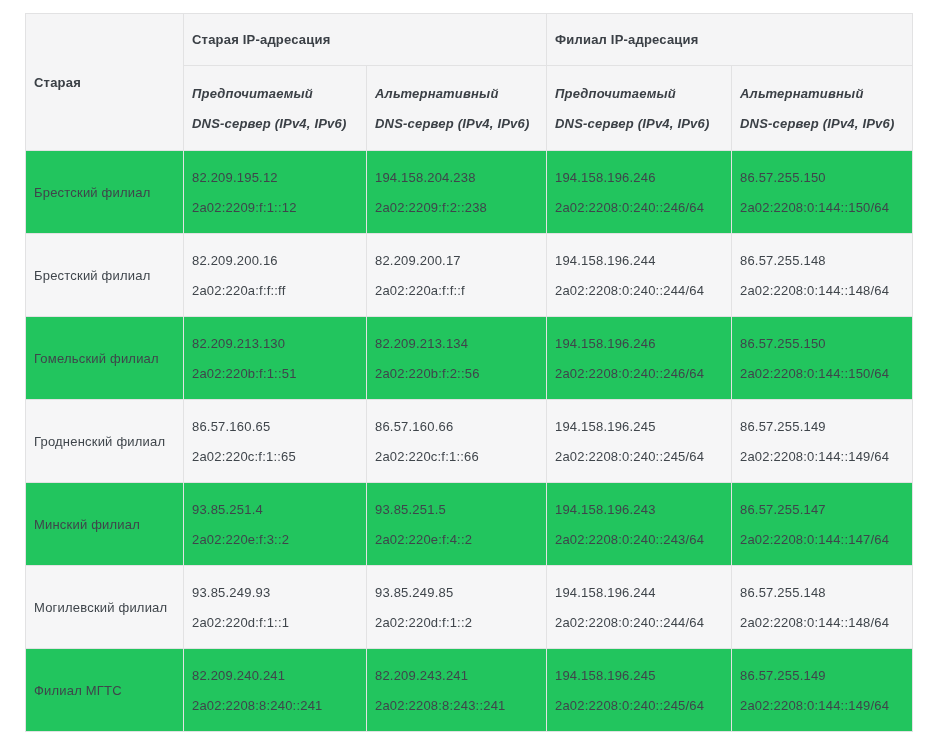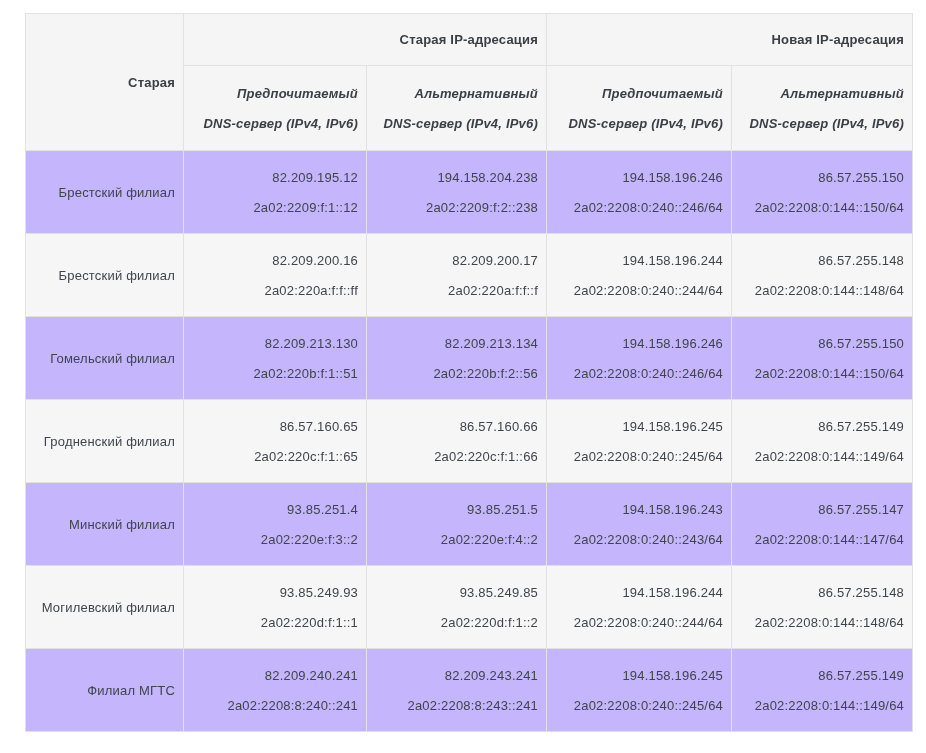--- a/index.html
+++ b/index.html
@@ -17,21 +17,21 @@
     padding: 13px 0 0 25px;
   }
   table.dns-table {
     border-collapse: collapse;
     table-layout: fixed;
     width: 887px;
   }
   table.dns-table th,
   table.dns-table td {
     border: 1px solid #e2e2e3;
-    text-align: right;
+    text-align: left;
     vertical-align: middle;
     padding: 6px 8px;
     box-sizing: border-box;
     font-size: 13px;
     letter-spacing: 0.2px;
   }
   
   thead th {
     background: #f5f5f6;
     font-weight: 700;
@@ -43,21 +43,21 @@
   tr.sub-row th {
     height: 85px;
     font-style: italic;
   }
   th.branch-col {
     width: 158px;
   }
   
   tbody td {
     height: 83px;
-    background: #c4b5fd;
+    background: #22c55e;
     font-weight: 400;
   }
   tbody tr:nth-child(even) td {
     background: #f6f6f7;
   }
   .cell-line + .cell-line {
     margin-top: 15px;
   }
   .hdr-line + .hdr-line {
     margin-top: 15px;
@@ -72,21 +72,21 @@
       <col style="width:158px">
       <col style="width:183px">
       <col style="width:180px">
       <col style="width:185px">
       <col style="width:181px">
     </colgroup>
     <thead>
       <tr class="group-row">
         <th class="branch-col" rowspan="2">Старая</th>
         <th colspan="2">Старая IP-адресация</th>
-        <th colspan="2">Новая IP-адресация</th>
+        <th colspan="2">Филиал IP-адресация</th>
       </tr>
       <tr class="sub-row">
         <th>
           <div class="hdr-line">Предпочитаемый</div>
           <div class="hdr-line">DNS-сервер (IPv4, IPv6)</div>
         </th>
         <th>
           <div class="hdr-line">Альтернативный</div>
           <div class="hdr-line">DNS-сервер (IPv4, IPv6)</div>
         </th>

